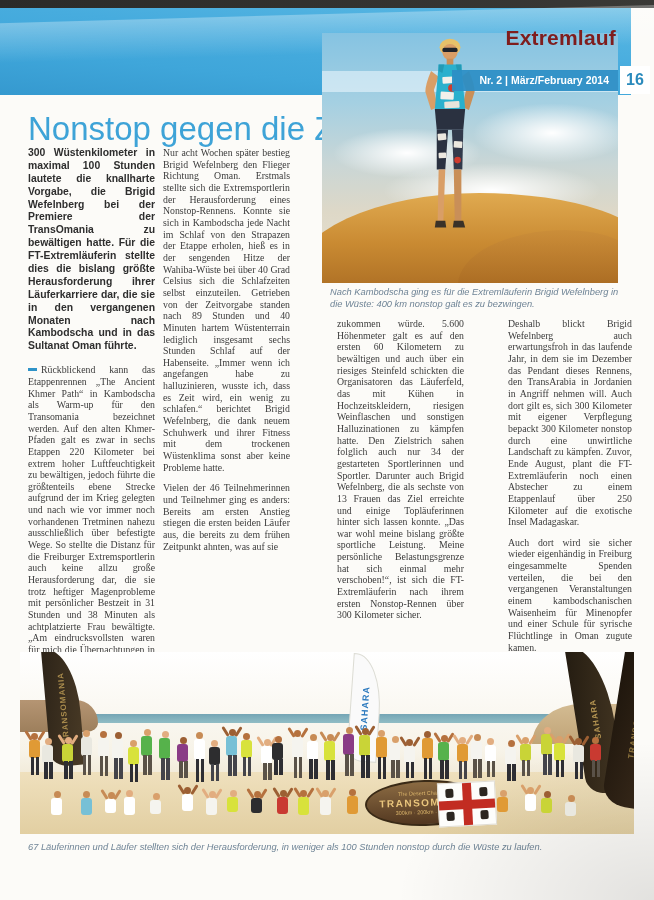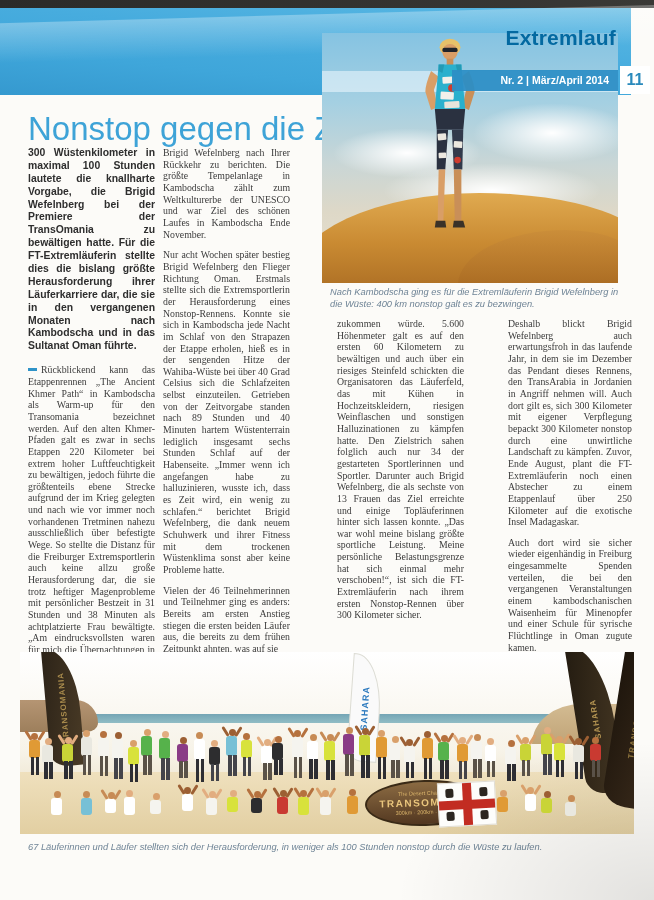--- a/index.html
+++ b/index.html
@@ -7,21 +7,21 @@
         font-family:"Liberation Sans",sans-serif;}
   .scan-top{position:absolute;left:0;top:0;width:654px;height:8px;background:linear-gradient(90deg,#2b2b29,#3a3936);}
   .scan-corner{position:absolute;right:0;bottom:0;width:260px;height:160px;
         background:radial-gradient(ellipse at 100% 100%, rgba(0,0,0,0.10), rgba(0,0,0,0) 70%);pointer-events:none;}
   
   .band{position:absolute;left:0;top:8px;width:631px;height:87px;
         background:linear-gradient(186deg,#5ab8e3 0%,#47acde 42%,#3fa6da 70%,#3599cf 100%);}
   .band-stripe{position:absolute;left:-10px;top:6px;width:680px;height:40px;
         background:linear-gradient(180deg,rgba(255,255,255,0.30),rgba(255,255,255,0));transform:rotate(-1.6deg);}
   .section-title{position:absolute;top:26px;left:402px;width:214px;text-align:right;
-        font-size:21px;font-weight:bold;color:#0369a1;letter-spacing:0.2px;z-index:6;}
+        font-size:21px;font-weight:bold;color:#7f1d1d;letter-spacing:0.2px;z-index:6;}
   .issue-strip{position:absolute;left:452px;top:70px;width:166px;height:21px;background:rgba(44,142,197,0.95);
         color:#fff;font-size:10.5px;font-weight:bold;line-height:21px;text-align:right;padding-right:9px;
         box-sizing:border-box;z-index:6;}
   .pagenum-box{position:absolute;left:620px;top:66px;width:30px;height:28px;background:#fff;z-index:6;
         color:#2a8abc;font-size:16px;font-weight:bold;text-align:center;line-height:28px;}
   
   .headline{position:absolute;left:28px;top:110px;font-size:33px;font-weight:normal;color:#3ea3d7;text-align:right;}
   .col{position:absolute;width:127px;text-align:justify;color:#3b3b3b;
         font-family:"Liberation Serif",serif;font-size:9.8px;line-height:1.19;}
   .col p{margin:0 0 9px 0;}
@@ -87,22 +87,22 @@
 </head>
 <body>
 
 <div class="page">
   <div class="scan-top"></div>
 
   <div class="band">
     <div class="band-stripe"></div>
   </div>
   <div class="section-title">Extremlauf</div>
-  <div class="issue-strip">Nr. 2 | März/April 2014</div>
-  <div class="pagenum-box">11</div>
+  <div class="issue-strip">Nr. 2 | März/February 2014</div>
+  <div class="pagenum-box">16</div>
 
   <div class="photo1">
     <div class="cloud" style="left:10px;top:95px;width:150px;height:50px;"></div>
     <div class="cloud" style="left:150px;top:70px;width:160px;height:60px;"></div>
     <div class="cloud" style="left:60px;top:130px;width:220px;height:55px;"></div>
     <div class="pale-stripe"></div>
     <div class="dune"></div>
     <div class="dune-shadow"></div>
     <svg class="runner" width="100" height="218" viewBox="0 0 100 230">
       <ellipse cx="50" cy="13" rx="11" ry="9" fill="#e7c169"></ellipse>
@@ -134,21 +134,20 @@
   <div class="caption cap1">Nach Kambodscha ging es für die Extremläuferin Brigid Wefelnberg in die Wüste: 400 km nonstop galt es zu bezwingen.</div>
 
   <div class="headline">Nonstop gegen die Zeit</div>
 
   <div class="col col1">
     <p class="intro">300 Wüstenkilometer in maximal 100 Stunden lautete die knallharte Vorgabe, die Brigid Wefelnberg bei der Premiere der TransOmania zu bewältigen hatte. Für die FT-Extremläuferin stellte dies die bislang größte Herausforderung ihrer Läuferkarriere dar, die sie in den vergangenen Monaten nach Kambodscha und in das Sultanat Oman führte.</p>
     <p><span class="dash"></span><span>Rückblickend kann das Etappenrennen „The Ancient Khmer Path“ in Kambodscha als Warm-up für den Transomania bezeichnet werden. Auf den alten Khmer-Pfaden galt es zwar in sechs Etappen 220 Kilometer bei extrem hoher Luftfeuchtigkeit zu bewältigen, jedoch führte die größtenteils ebene Strecke aufgrund der im Krieg gelegten und nach wie vor immer noch vorhandenen Tretminen nahezu ausschließlich über befestigte Wege. So stellte die Distanz für die Freiburger Extremsportlerin auch keine allzu große Herausforderung dar, die sie trotz heftiger Magenprobleme mit persönlicher Bestzeit in 31 Stunden und 38 Minuten als achtplatzierte Frau bewältigte. „Am eindrucksvollsten waren für mich die Übernachtungen in den Tempelanlagen und vor allem die letzte kurze Etappe. Sie führte 18 Kilometer durch Angkor Wat“, wusste</span></p>
   </div>
 
   <div class="col col2">
-    <p>Brigid Wefelnberg nach Ihrer Rückkehr zu berichten. Die größte Tempelanlage in Kambodscha zählt zum Weltkulturerbe der UNESCO und war Ziel des schönen Laufes in Kambodscha Ende November.</p>
     <p>Nur acht Wochen später bestieg Brigid Wefelnberg den Flieger Richtung Oman. Erstmals stellte sich die Extremsportlerin der Herausforderung eines Nonstop-Rennens. Konnte sie sich in Kambodscha jede Nacht im Schlaf von den Strapazen der Etappe erholen, hieß es in der sengenden Hitze der Wahiba-Wüste bei über 40 Grad Celsius sich die Schlafzeiten selbst einzuteilen. Getrieben von der Zeitvorgabe standen nach 89 Stunden und 40 Minuten hartem Wüstenterrain lediglich insgesamt sechs Stunden Schlaf auf der Habenseite. „Immer wenn ich angefangen habe zu halluzinieren, wusste ich, dass es Zeit wird, ein wenig zu schlafen.“ berichtet Brigid Wefelnberg, die dank neuem Schuhwerk und ihrer Fitness mit dem trockenen Wüstenklima sonst aber keine Probleme hatte.</p>
     <p>Vielen der 46 Teilnehmerinnen und Teilnehmer ging es anders: Bereits am ersten Anstieg stiegen die ersten beiden Läufer aus, die bereits zu dem frühen Zeitpunkt ahnten, was auf sie</p>
   </div>
 
   <div class="col col3">
     <p>zukommen würde. 5.600 Höhenmeter galt es auf den ersten 60 Kilometern zu bewältigen und auch über ein riesiges Steinfeld schickten die Organisatoren das Läuferfeld, das mit Kühen in Hochzeitskleidern, riesigen Weinflaschen und sonstigen Halluzinationen zu kämpfen hatte. Den Zielstrich sahen folglich auch nur 34 der gestarteten Sportlerinnen und Sportler. Darunter auch Brigid Wefelnberg, die als sechste von 13 Frauen das Ziel erreichte und einige Topläuferinnen hinter sich lassen konnte. „Das war wohl meine bislang größte sportliche Leistung. Meine persönliche Belastungsgrenze hat sich einmal mehr verschoben!“, ist sich die FT-Extremläuferin nach ihrem ersten Nonstop-Rennen über 300 Kilometer sicher.</p>
   </div>
 
   <div class="col col4">
     <p>Deshalb blickt Brigid Wefelnberg auch erwartungsfroh in das laufende Jahr, in dem sie im Dezember das Pendant dieses Rennens, den TransArabia in Jordanien in Angriff nehmen will. Auch dort gilt es, sich 300 Kilometer mit eigener Verpflegung bepackt 300 Kilometer nonstop durch eine unwirtliche Landschaft zu kämpfen. Zuvor, Ende August, plant die FT-Extremläuferin noch einen Abstecher zu einem Etappenlauf über 250 Kilometer auf die exotische Insel Madagaskar.</p>

